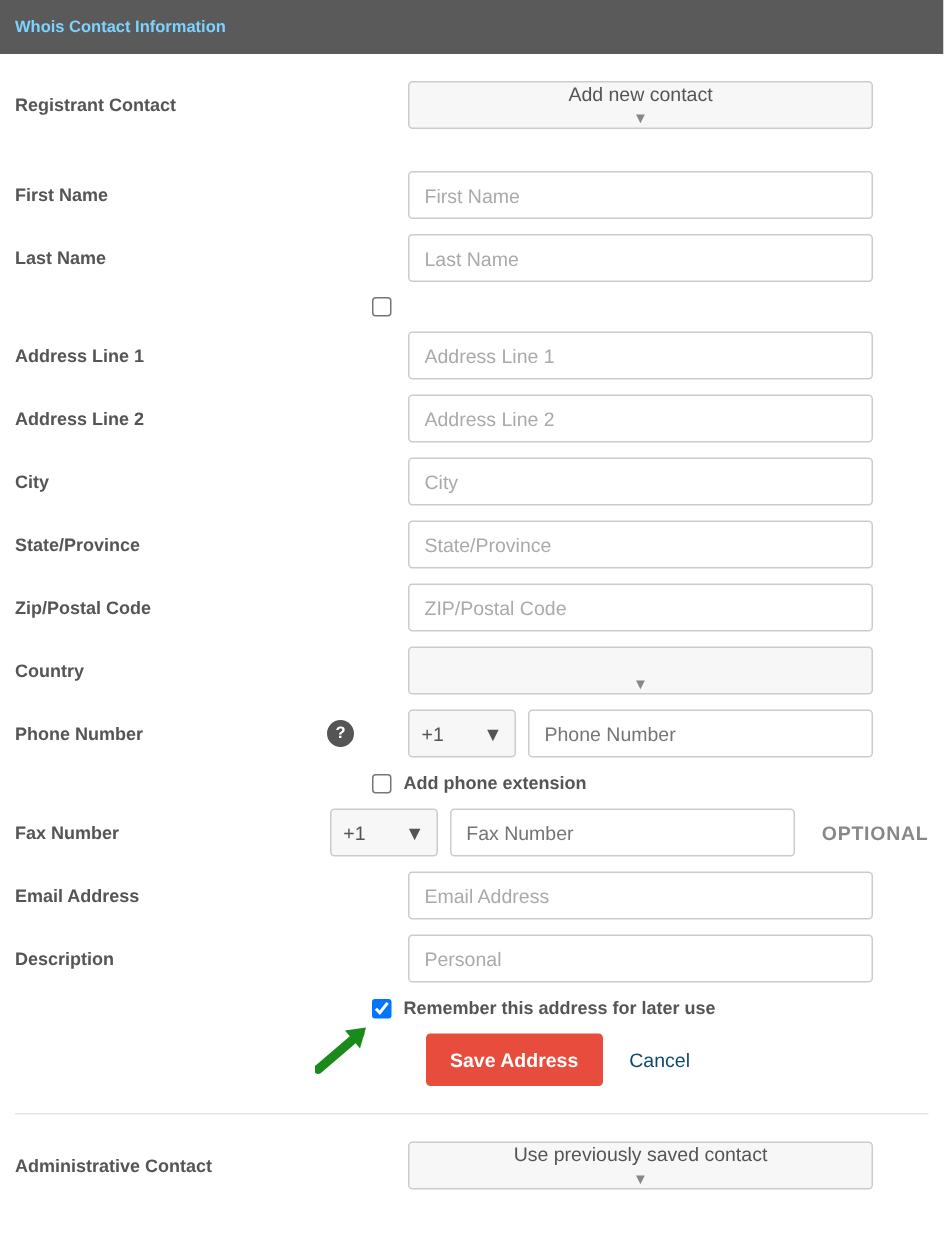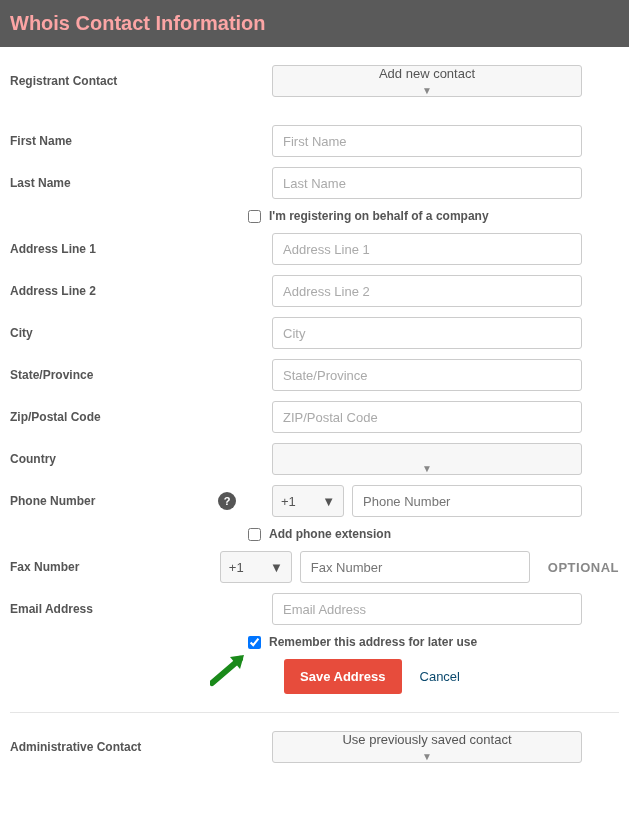--- a/index.html
+++ b/index.html
@@ -1,18 +1,18 @@
 <!DOCTYPE html>
 <html><head>
 <meta charset="utf-8">
 <style>
 * { box-sizing: border-box; margin: 0; padding: 0; }
 body { font-family: Arial, Helvetica, sans-serif; font-size: 13px; color: #555; background: #fff; width: 629px; }
 .header-bar { background: #5a5a5a; padding: 12px 10px; }
-.header-bar h1 { color: #fca5a5; font-size: 20px; font-weight: bold; }
+.header-bar h1 { color: #7dd3fc; font-size: 11px; font-weight: bold; }
 .content { padding: 18px 10px 10px 10px; }
 .intro { color: #777; font-size: 12px; margin-bottom: 28px; }
 .intro a { color: #d9534f; text-decoration: none; }
 .section-title { color: #555; font-size: 14px; font-weight: bold; }
 .row { display: flex; align-items: center; margin-bottom: 10px; min-height: 32px; gap: 24px; }
 .label-col { width: 238px; display: flex; align-items: center; color: #555; font-size: 12px; font-weight: bold; position: relative; }
 .field-col { flex: 1; display: flex; align-items: center; gap: 8px; }
 .input, .select { width: 310px; height: 32px; border: 1px solid #ccc; border-radius: 3px; padding: 0 10px; font-size: 13px; color: #333; background: #fff; flex-direction: column; }
 .input::placeholder { color: #aaa; }
 .select { background: #f7f7f7; display: flex; align-items: center; justify-content: space-between; cursor: pointer; color: #555; }
@@ -62,21 +62,20 @@
 
   <div class="row">
     <div class="label-col">Last Name</div>
     <div class="field-col">
       <input class="input" placeholder="Last Name" style="">
     </div>
   </div>
 
   <div class="checkrow">
     <input type="checkbox" style="">
-    <span>I'm registering on behalf of a company</span>
   </div>
 
   <div class="row">
     <div class="label-col">Address Line 1</div>
     <div class="field-col">
       <input class="input" placeholder="Address Line 1" style="">
     </div>
   </div>
 
   <div class="row">
@@ -148,20 +147,26 @@
     </div>
   </div>
 
   <div class="row">
     <div class="label-col">Email Address</div>
     <div class="field-col">
       <input class="input" placeholder="Email Address" style="">
     </div>
   </div>
 
+  <div class="row">
+    <div class="label-col">Description</div>
+    <div class="field-col">
+      <input class="input" placeholder="Personal" style="">
+    </div>
+  </div>
 
   <div class="checkrow">
     <input type="checkbox" checked="" style="">
     <span>Remember this address for later use</span>
   </div>
 
   <div class="btn-row">
     <div class="arrow" style="left:-38px; top:-6px;">
       <svg width="40" height="34" viewBox="0 0 40 34">
         <path d="M2 30 L30 6" stroke="#1a8a1a" stroke-width="6" fill="none" stroke-linecap="round"></path>

